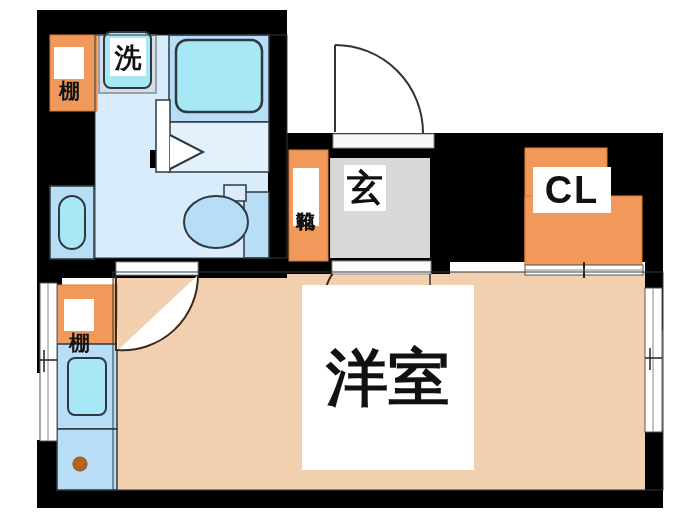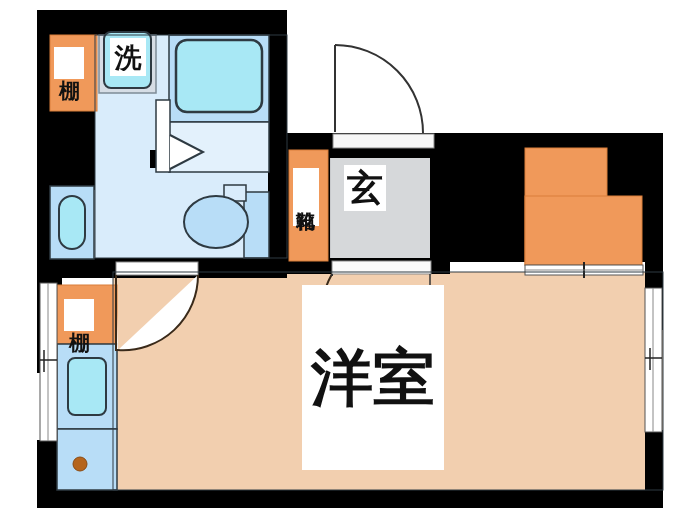--- a/index.html
+++ b/index.html
@@ -43,21 +43,21 @@
     text-orientation: upright;
   }
   #lbl-tana-top   { left: 54px;  top: 47px;  width: 30px; height: 32px; font-size: 21px; }
   #lbl-sen        { left: 110px; top: 38px;  width: 36px; height: 38px; font-size: 27px; }
   #lbl-tana-bot   { left: 64px;  top: 299px; width: 30px; height: 32px; font-size: 21px; }
   #lbl-kutsubako  { left: 293px; top: 168px; width: 26px; height: 58px; font-size: 19px; }
   #lbl-gen        { left: 344px; top: 165px; width: 42px; height: 46px; font-size: 36px; }
   #lbl-cl         { left: 533px; top: 167px; width: 78px; height: 46px; font-size: 38px;
                     font-family: "Liberation Sans", sans-serif; letter-spacing: 2px; }
   #lbl-room {
-    left: 302px; top: 285px; width: 142px; height: 185px;
+    left: 302px; top: 285px; width: 172px; height: 185px;
     flex-direction: column; 
   }
   #lbl-room .room-name { font-size: 62px; line-height: 1; }
   #lbl-room .room-size { font-size: 62px; line-height: 1; }
 </style>
 </head>
 <body>
 
 <div id="plan">
 
@@ -212,18 +212,19 @@
   <div class="lbl lbl-vert" id="lbl-tana-top">棚</div>
 
   <div class="lbl" id="lbl-sen">洗</div>
 
   <div class="lbl lbl-vert" id="lbl-tana-bot">棚</div>
 
   <div class="lbl lbl-vert" id="lbl-kutsubako">靴箱</div>
 
   <div class="lbl" id="lbl-gen">玄</div>
 
+  <div class="lbl" id="lbl-cl">CL</div>
 
   <div class="lbl" id="lbl-room">
     <span class="room-name">洋室</span>
   </div>
 
 </div>
 
 </body></html>

